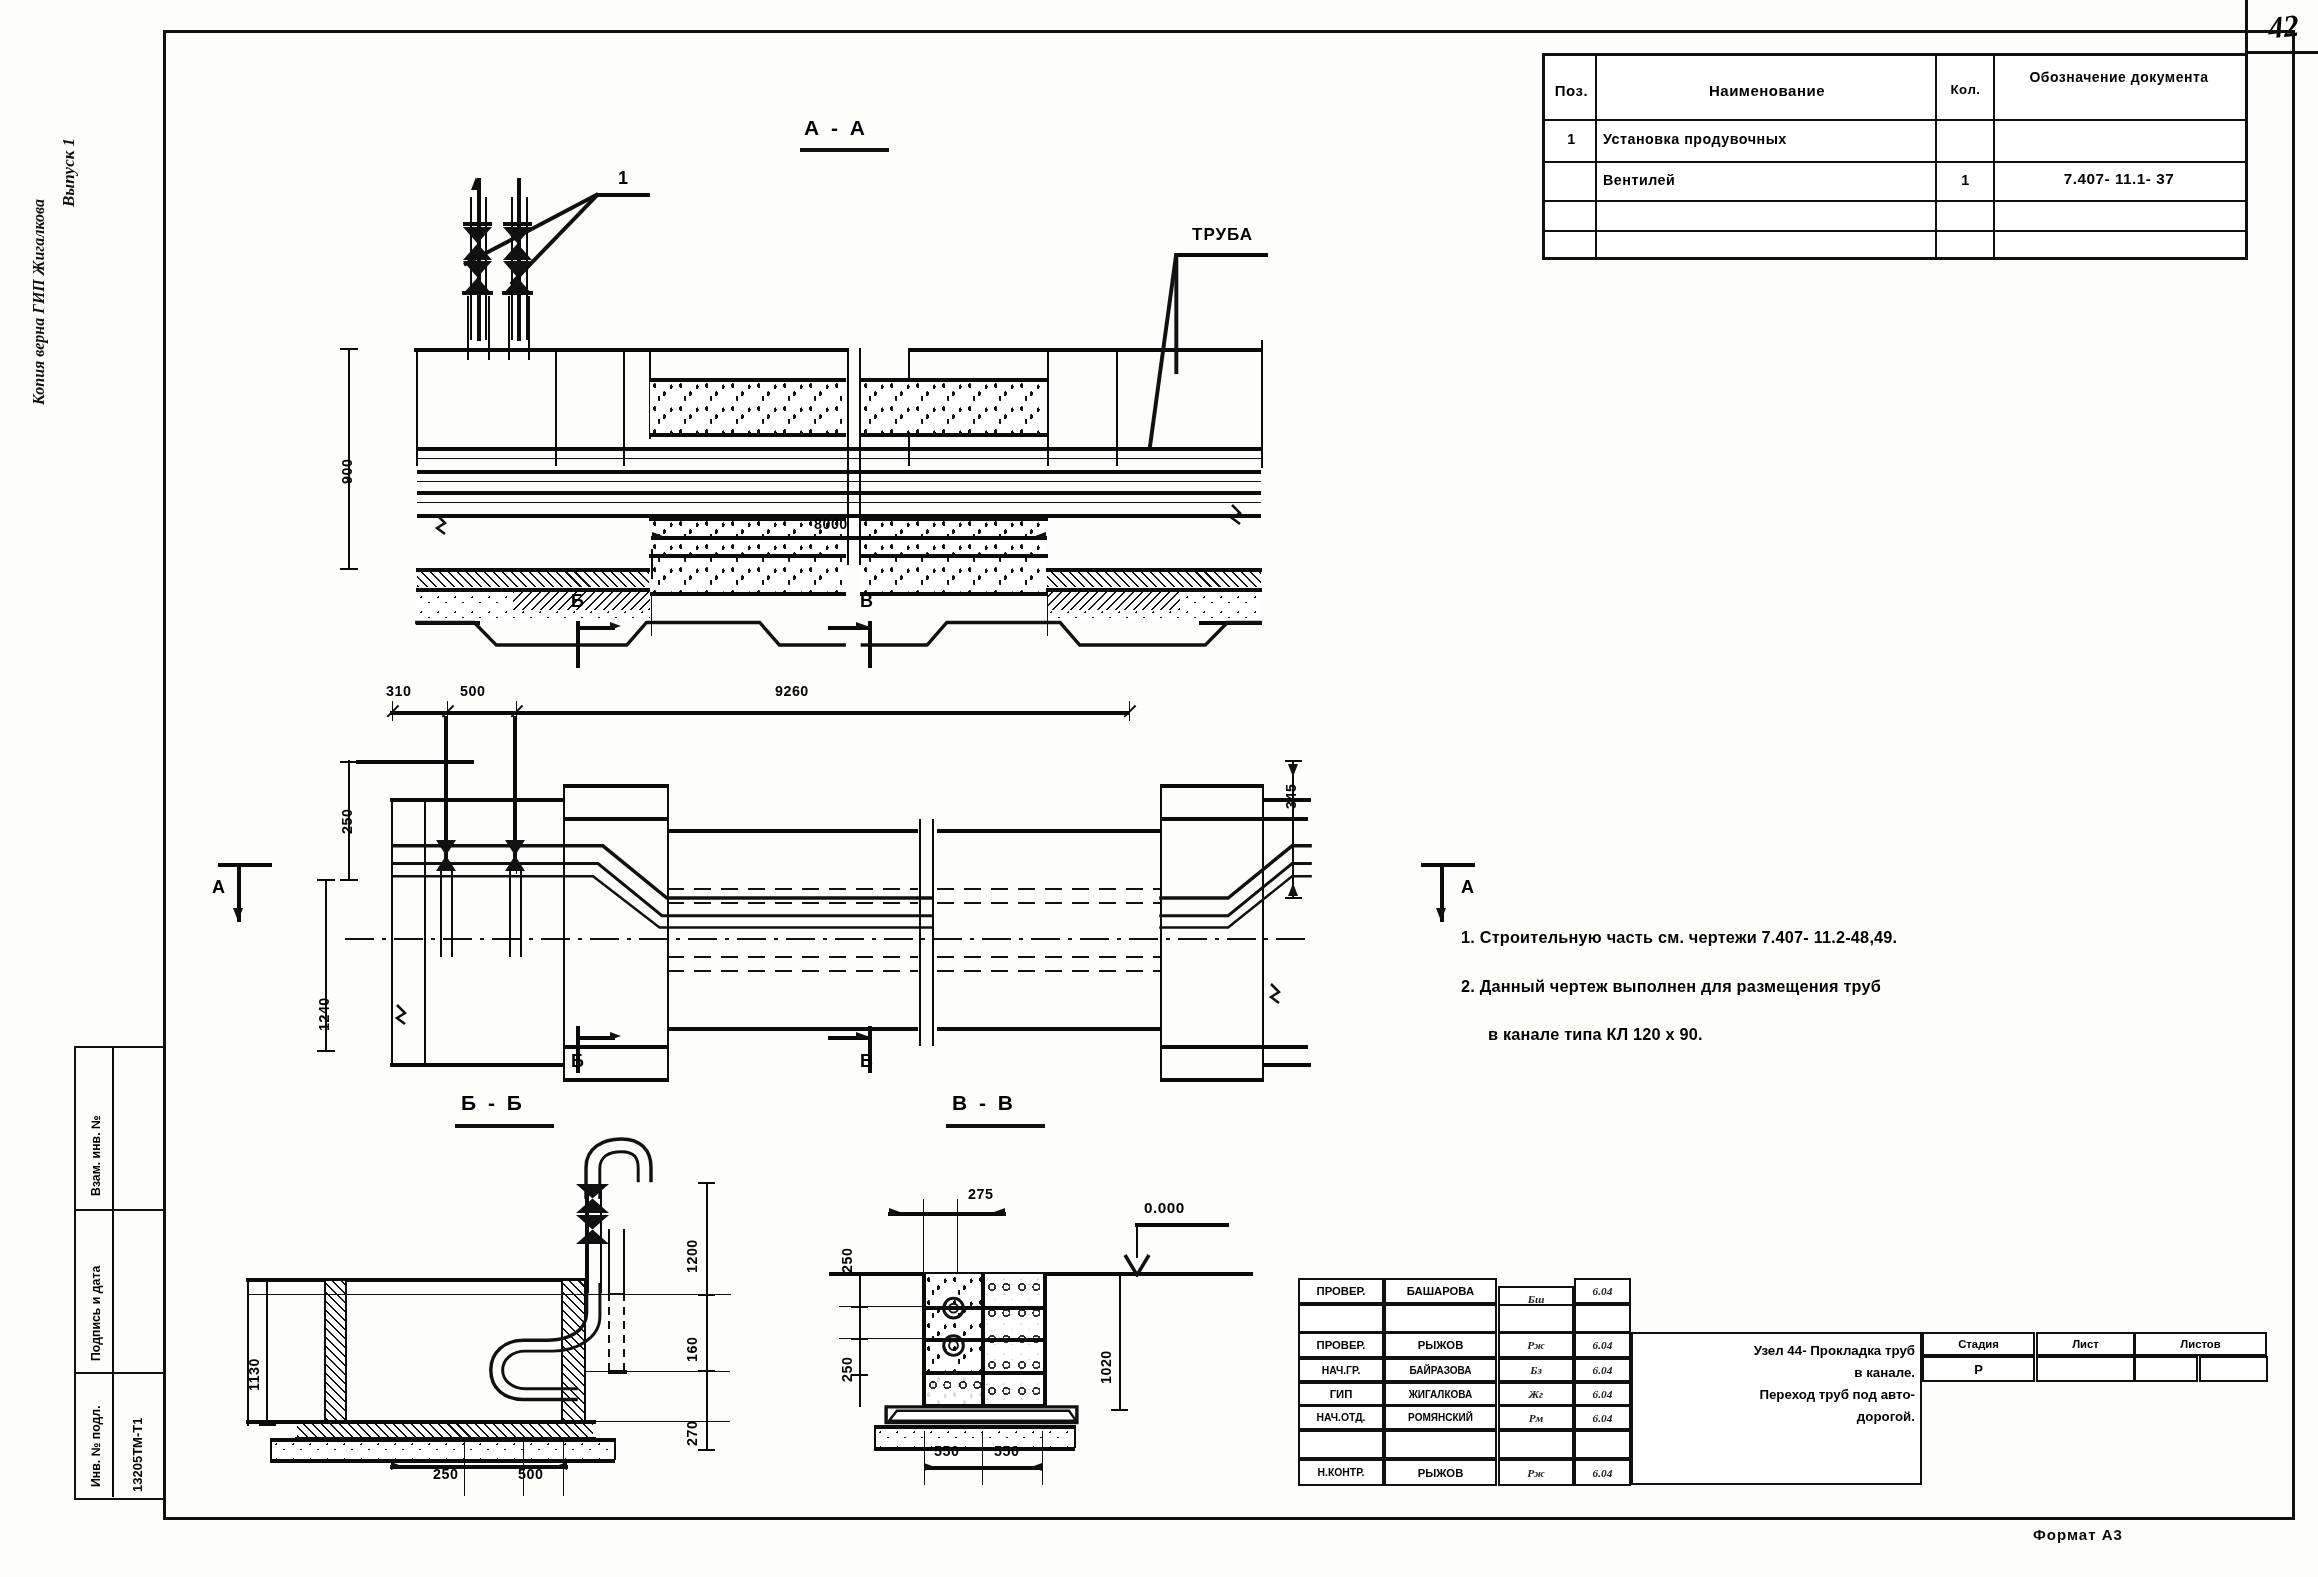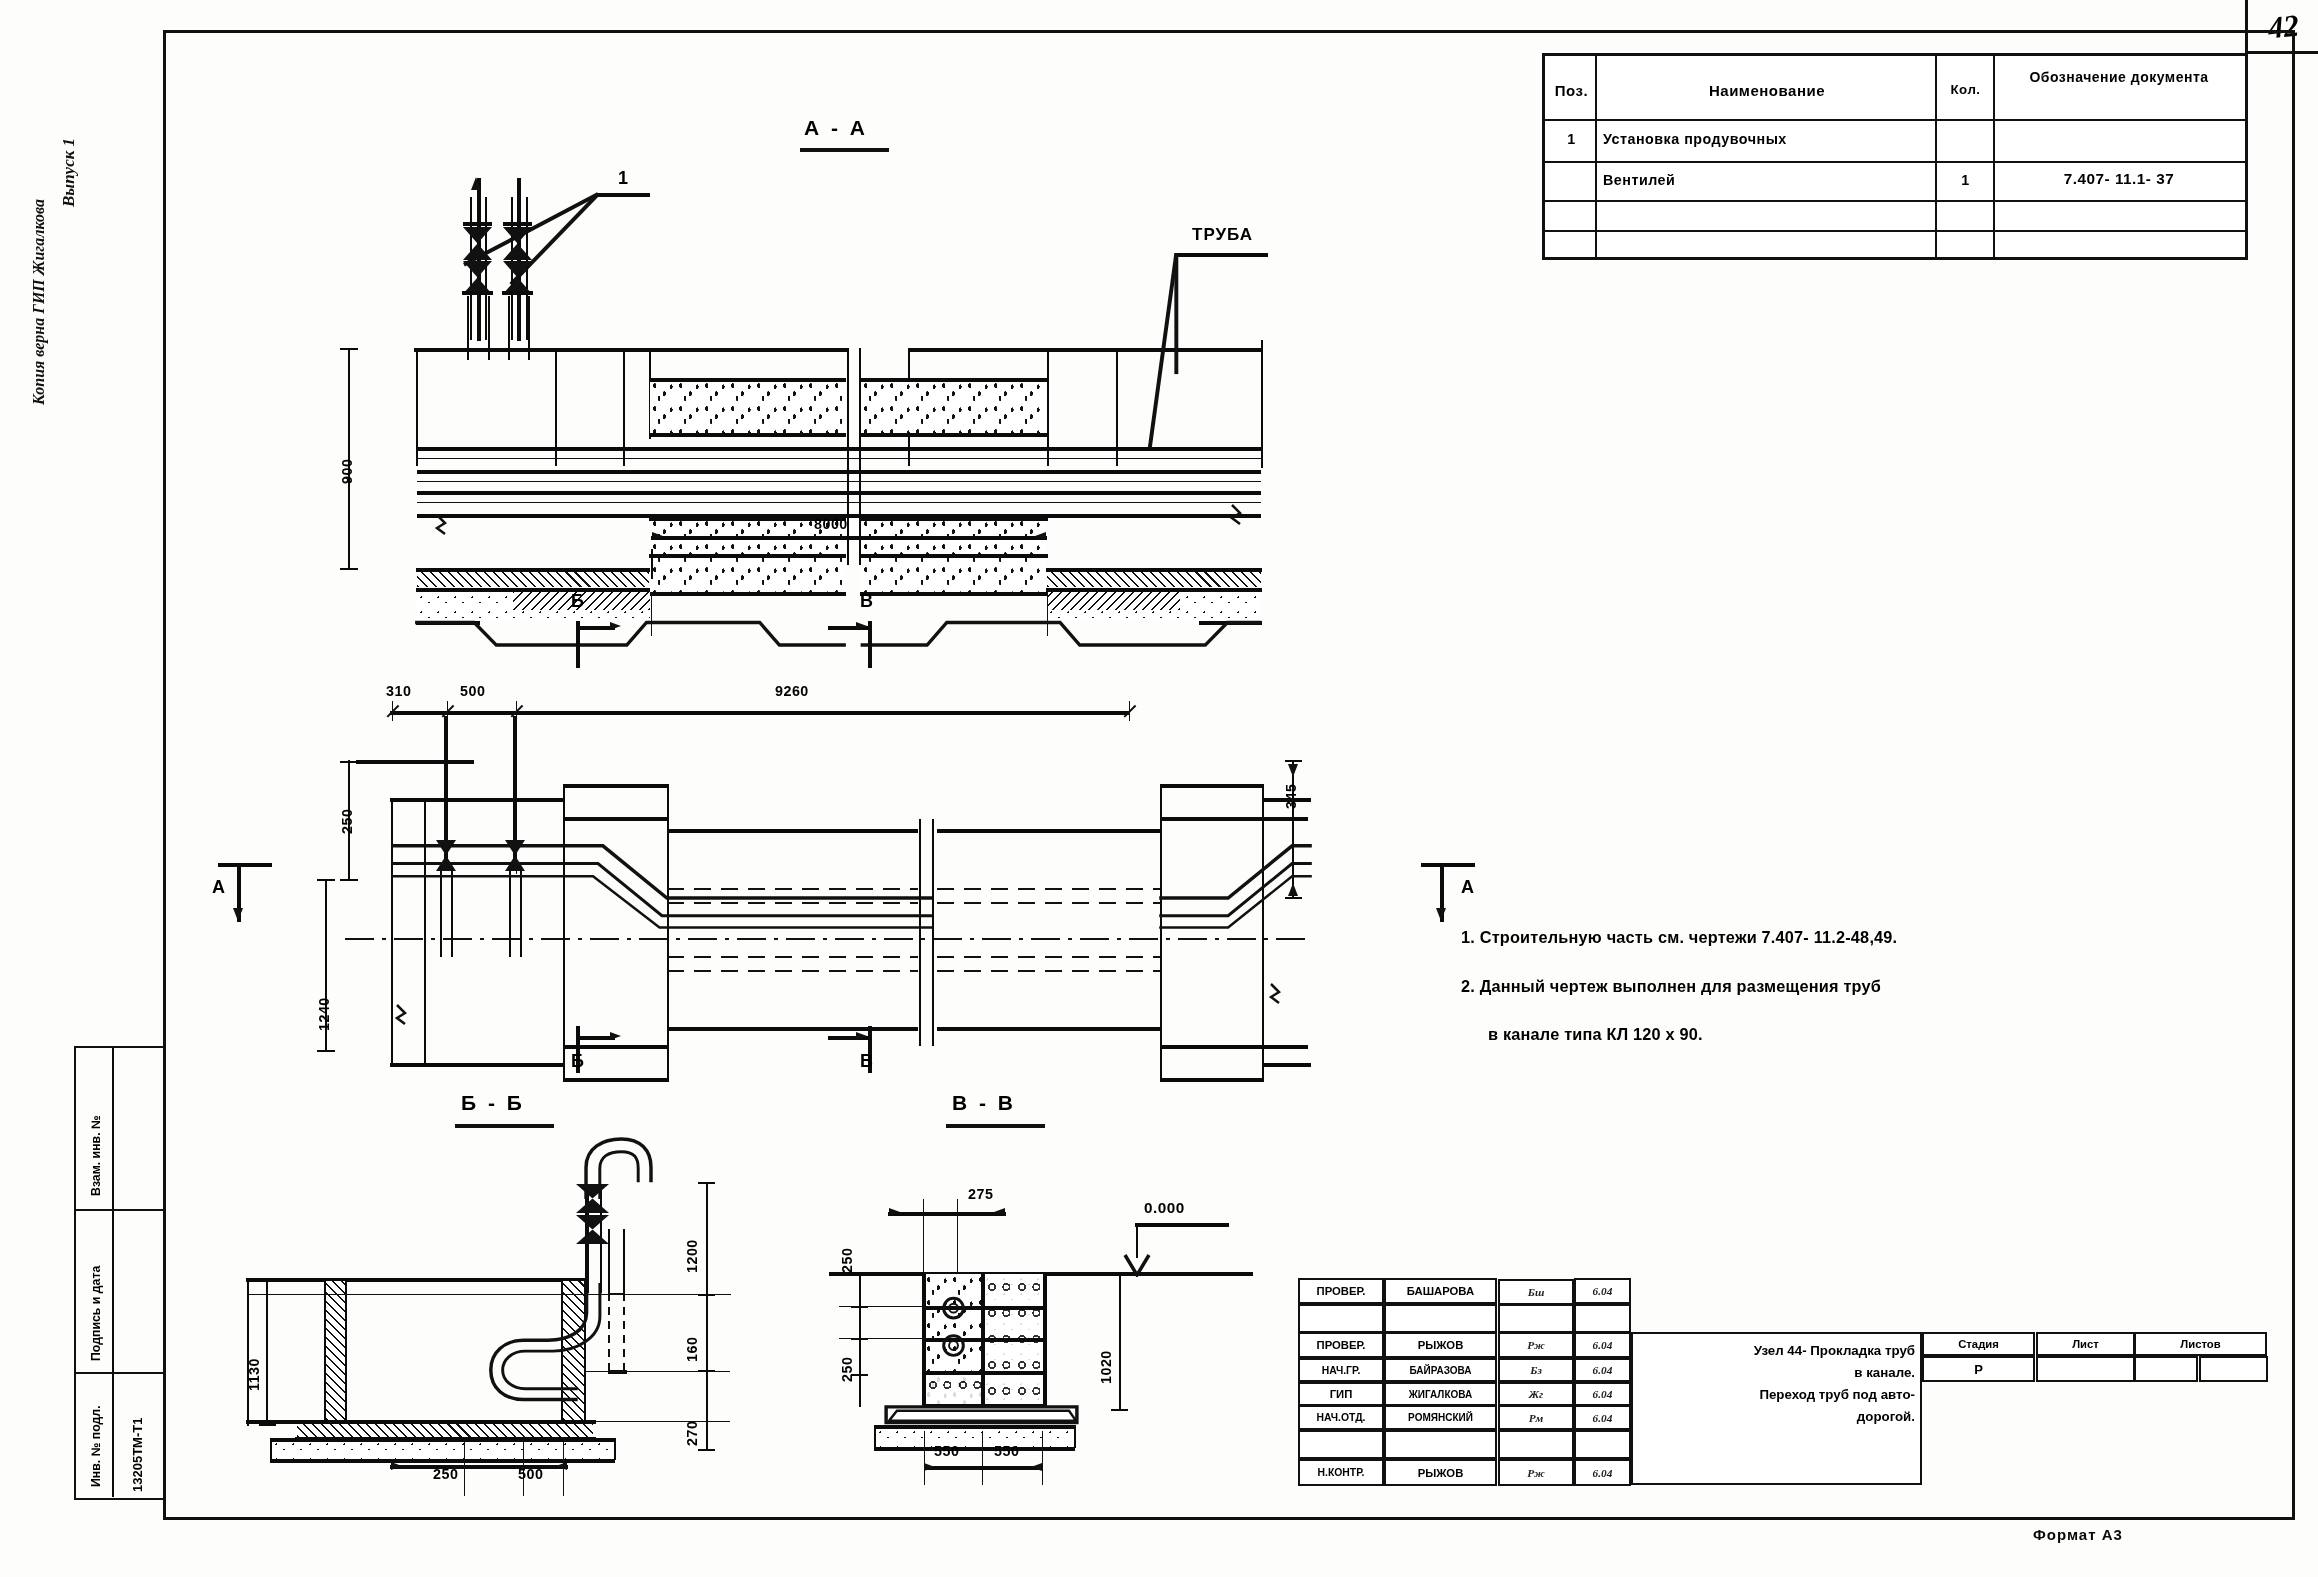--- a/index.html
+++ b/index.html
@@ -596,21 +596,21 @@
   <div class="h2" style="left:1135px;top:1223px;width:94px;"></div>
   <div class="v" style="left:1136px;top:1223px;height:35px;"></div>
   <svg class="abs" style="left:1123px;top:1253px;width:28px;height:24px;" viewBox="0 0 56 48" width="28" height="24">
     <path d="M4,4 L28,44 L52,4" fill="none" stroke="#111" stroke-width="7"></path>
   </svg>
 
   <div class="abs" id="tb">
 
     <div class="cell ctr" style="left:0;top:0;width:86px;height:26px;">ПРОВЕР.</div>
     <div class="cell ctr" style="left:86px;top:0;width:113px;height:26px;">БАШАРОВА</div>
-    <div class="cell ctr sig" style="left:200px;top:1px;width:76px;height:26px;">Бш</div>
+    <div class="cell ctr sig" style="left:200px;top:8px;width:76px;height:26px;">Бш</div>
     <div class="cell ctr sig" style="left:276px;top:0;width:57px;height:26px;">6.04</div>
 
     <div class="cell ctr" style="left:0;top:26px;width:86px;height:29px;"></div>
     <div class="cell ctr" style="left:86px;top:26px;width:113px;height:29px;"></div>
     <div class="cell ctr" style="left:200px;top:26px;width:76px;height:29px;"></div>
     <div class="cell ctr" style="left:276px;top:26px;width:57px;height:29px;"></div>
 
     <div class="cell ctr" style="left:0;top:54px;width:86px;height:26px;">ПРОВЕР.</div>
     <div class="cell ctr" style="left:86px;top:54px;width:113px;height:26px;">РЫЖОВ</div>
     <div class="cell ctr sig" style="left:200px;top:54px;width:76px;height:26px;">Рж</div>

